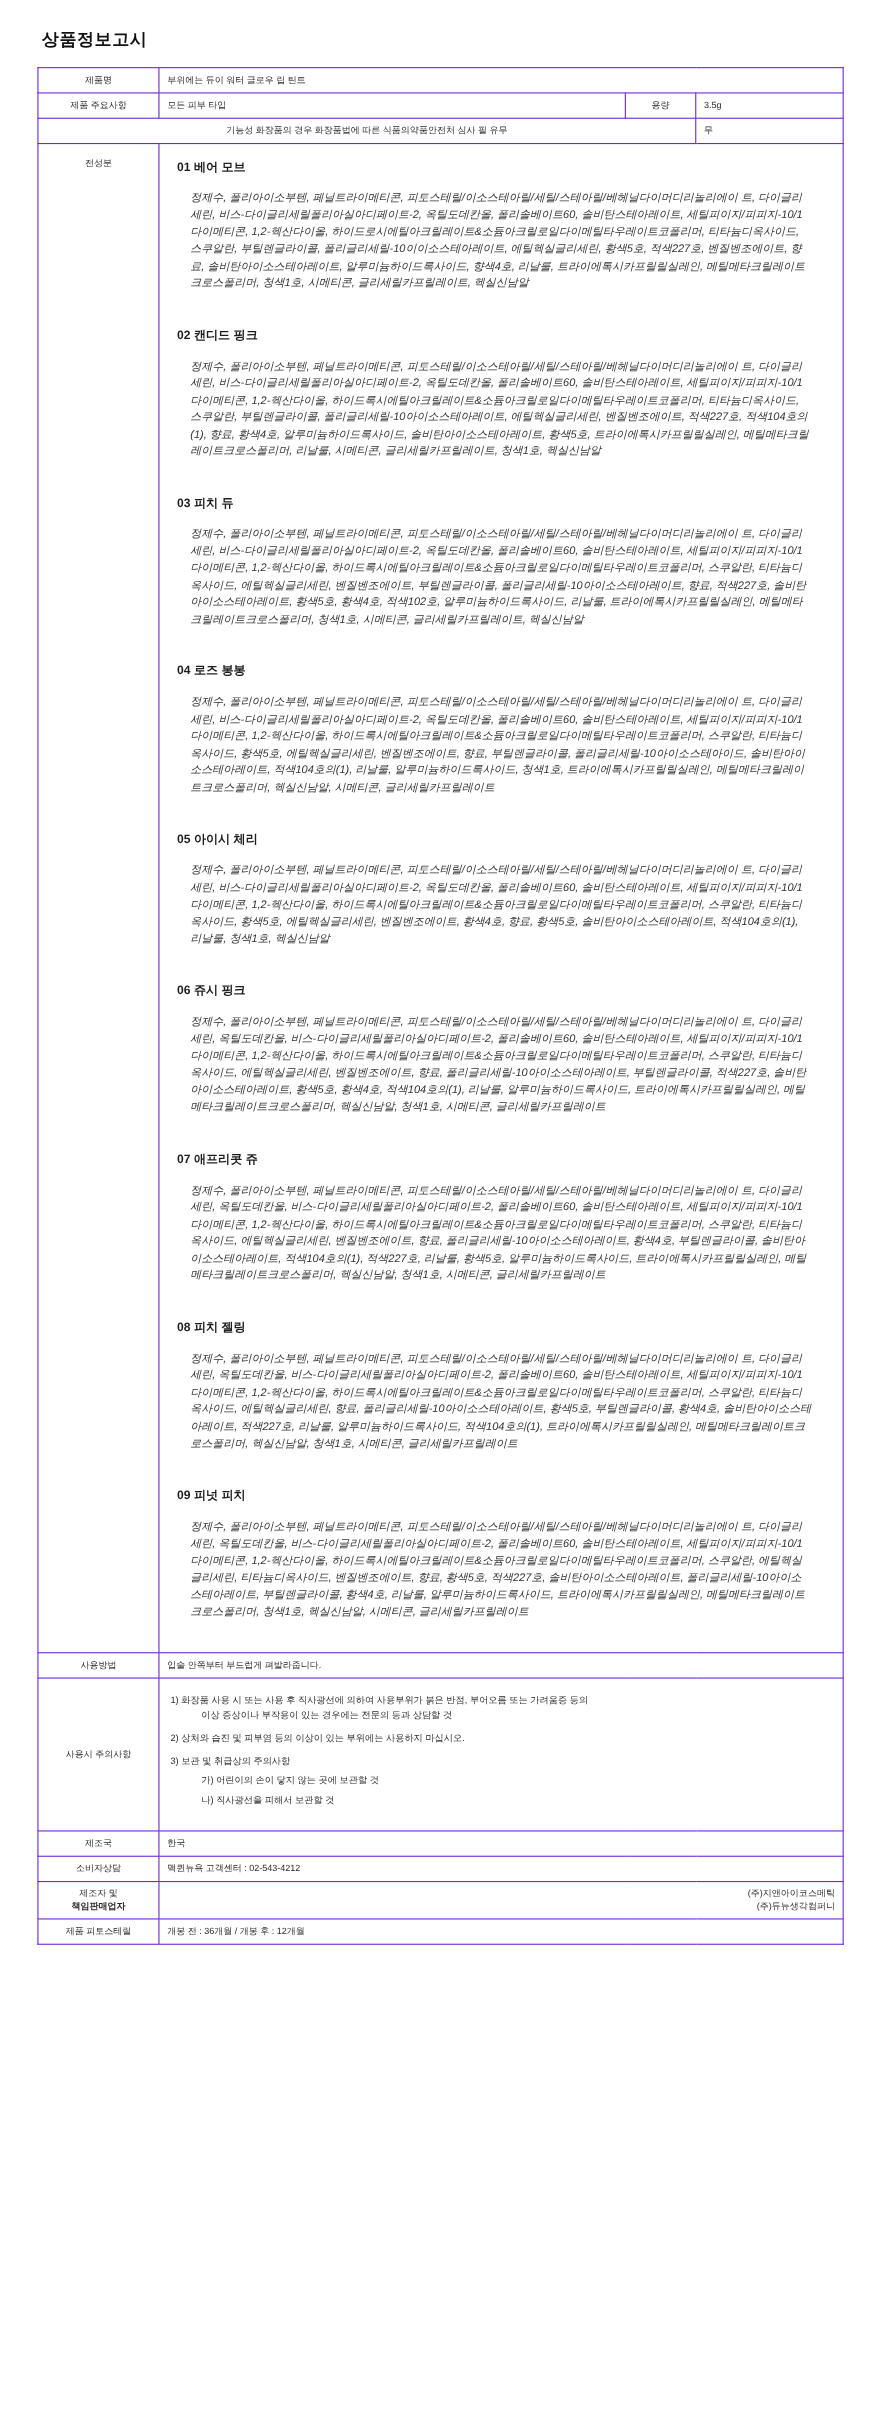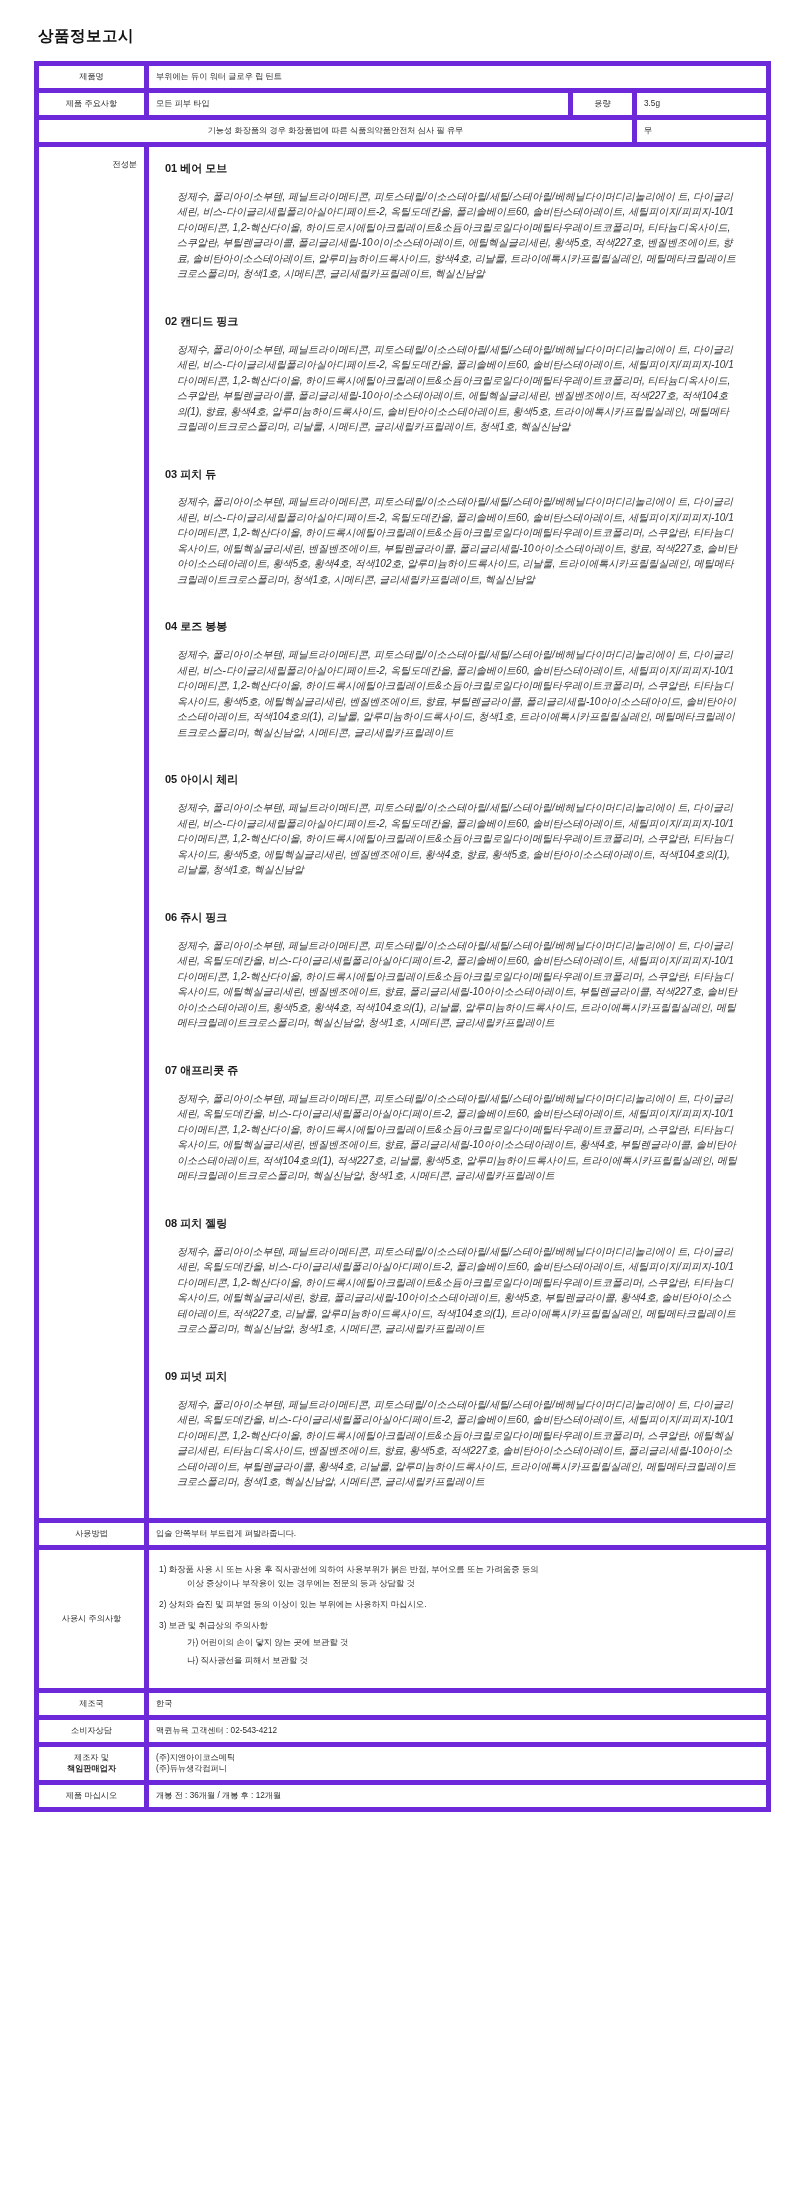--- a/index.html
+++ b/index.html
@@ -25,21 +25,21 @@
     margin: 0 0 14px 4px;
     color: #111;
   }
   table.info {
     border-collapse: collapse;
     width: 732px;
     table-layout: fixed;
     border: 1px solid #9a9a9a;
   }
   table.info td {
-    border: 5px solid #6d28d9;
+    border: 1px solid #6d28d9;
     vertical-align: top;
     padding: 5px 7px;
     font-size: 8.2px;
     line-height: 1.45;
     color: #2b2b2b;
   }
   td.label {
     text-align: center;
     vertical-align: middle;
     font-size: 8.4px;
@@ -88,21 +88,21 @@
     display: block;
     padding-left: 14px;
     text-indent: 0;
   }
   .usage-sub {
     margin: 3px 0 0 0;
     padding-left: 26px;
     text-indent: -12px;
   }
   .v-pad { padding-top: 9px; padding-bottom: 9px; }
-  .twoline { line-height: 1.6; }
+  .twoline { line-height: 1.6; text-align: right; }
 </style>
 </head>
 <body>
 
 <div class="page">
 
   <h1 class="doc-title">상품정보고시</h1>
 
   <table class="info">
     <colgroup>
@@ -124,21 +124,21 @@
         <td class="label mid">용량</td>
         <td class="value mid">3.5g</td>
       </tr>
 
       <tr>
         <td class="label mid" colspan="3">기능성 화장품의 경우 화장품법에 따른 식품의약품안전처 심사 필 유무</td>
         <td class="value mid">무</td>
       </tr>
 
       <tr>
-        <td class="label" style="vertical-align:top; padding-top:12px;text-align:right;">전성분</td>
+        <td class="label" style="vertical-align:top; padding-top:12px;">전성분</td>
         <td class="ingredients-cell" colspan="3">
 
           <div class="ing-block">
             <div class="ing-title">01 베어 모브</div>
             <p class="ing-text">정제수, 폴리아이소부텐, 페닐트라이메티콘, 피토스테릴/이소스테아릴/세틸/스테아릴/베헤닐다이머디리놀리에이 트, 다이글리세린, 비스-다이글리세릴폴리아실아디페이트-2, 옥틸도데칸올, 폴리솔베이트60, 솔비탄스테아레이트, 세틸피이지/피피지-10/1다이메티콘, 1,2-헥산다이올, 하이드로시에틸아크릴레이트&amp;소듐아크릴로일다이메틸타우레이트코폴리머, 티타늄디옥사이드, 스쿠알란, 부틸렌글라이콜, 폴리글리세릴-10이이소스테아레이트, 에틸헥실글리세린, 황색5호, 적색227호, 벤질벤조에이트, 향료, 솔비탄아이소스테아레이트, 알루미늄하이드록사이드, 향색4호, 리날룰, 트라이에톡시카프릴릴실레인, 메틸메타크릴레이트크로스폴리머, 청색1호, 시메티콘, 글리세릴카프릴레이트, 헥실신남알</p>
           </div>
 
           <div class="ing-block">
             <div class="ing-title">02 캔디드 핑크</div>
             <p class="ing-text">정제수, 폴리아이소부텐, 페닐트라이메티콘, 피토스테릴/이소스테아릴/세틸/스테아릴/베헤닐다이머디리놀리에이 트, 다이글리세린, 비스-다이글리세릴폴리아실아디페이트-2, 옥틸도데칸올, 폴리솔베이트60, 솔비탄스테아레이트, 세틸피이지/피피지-10/1다이메티콘, 1,2-헥산다이올, 하이드록시에틸아크릴레이트&amp;소듐아크릴로일다이메틸타우레이트코폴리머, 티타늄디옥사이드, 스쿠알란, 부틸렌글라이콜, 폴리글리세릴-10아이소스테아레이트, 에틸헥실글리세린, 벤질벤조에이트, 적색227호, 적색104호의(1), 향료, 황색4호, 알루미늄하이드록사이드, 솔비탄아이소스테아레이트, 황색5호, 트라이에톡시카프릴릴실레인, 메틸메타크릴레이트크로스폴리머, 리날룰, 시메티콘, 글리세릴카프릴레이트, 청색1호, 헥실신남알</p>
@@ -221,19 +221,19 @@
           <span style="display:block;">제조자 및</span>
           <span style="display:block;font-weight:bold;">책임판매업자</span>
         </td>
         <td class="value mid twoline" colspan="3">
           <span style="display:block;">(주)지앤아이코스메틱</span>
           <span style="display:block;">(주)듀뉴생각컴퍼니</span>
         </td>
       </tr>
 
       <tr>
-        <td class="label mid v-pad">제품 마십시오</td>
+        <td class="label mid v-pad">제품 피토스테릴</td>
         <td class="value mid v-pad" colspan="3">개봉 전 : 36개월 / 개봉 후 : 12개월</td>
       </tr>
 
     </tbody>
   </table>
 </div>
 
 </body></html>

